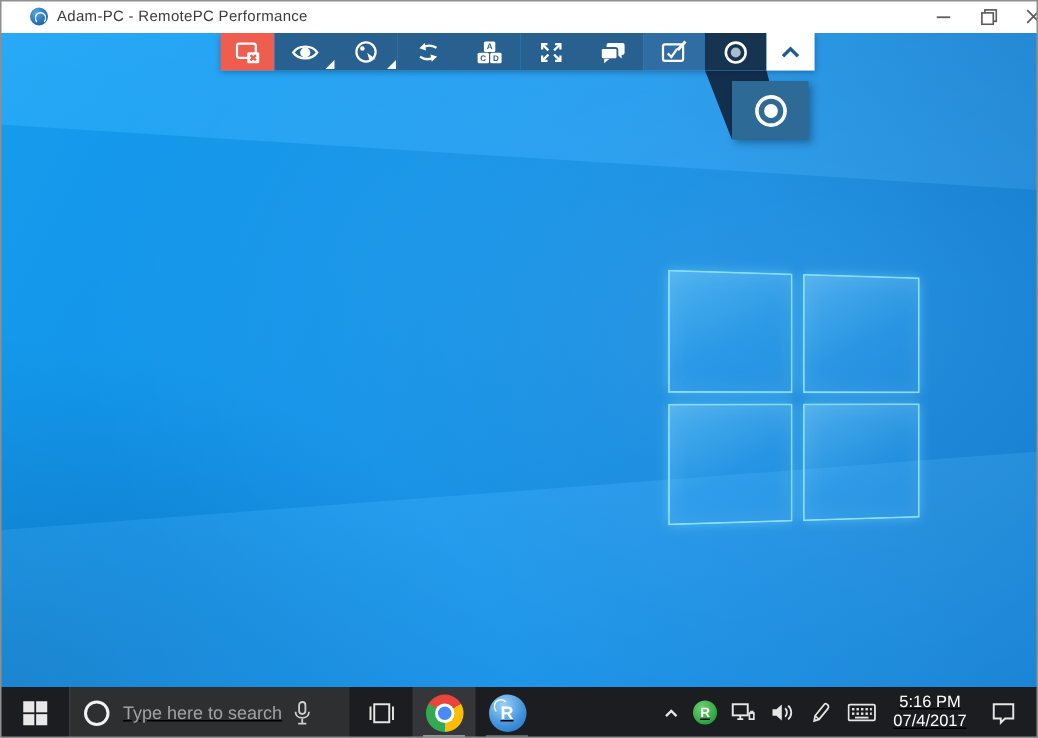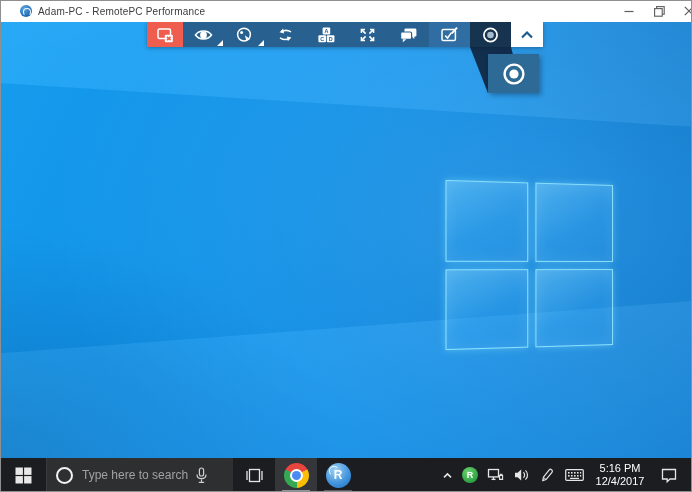--- a/index.html
+++ b/index.html
@@ -54,21 +54,21 @@
                 border-right:6px solid #ffffff; border-top:6px solid transparent; }
 
   
   .dd-shadow { position:absolute; left:470px; top:25px; width:64px; height:46px; background:#132f4e; z-index:8;
                clip-path:polygon(0% 0%, 64% 0%, 83% 100%, 28% 100%); }
   .dd-btn { position:absolute; left:488px; top:32px; width:51px; height:39px; background:#2d6a95; z-index:9;
             display:flex; align-items:center; justify-content:center; box-shadow:2px 2px 5px rgba(0,15,35,.35); }
 
   
   .taskbar { position:absolute; left:0; top:458px; width:692px; height:34px; background:#1c1d20;
-             display:flex; align-items:center; z-index:20; }
+             display:flex; align-items:center; z-index:20;text-decoration:underline; }
   .start { width:46px; height:34px; display:flex; align-items:center; justify-content:center; }
   .searchbox { width:187px; height:34px; background:#2e2f31; border-left:1px solid #3a3b3d;
                display:flex; align-items:center; padding:0 6px; }
   .cortana { width:17px; height:17px; border:2.4px solid #f2f2f2; border-radius:50%; margin:0 9px 0 3px; flex:none; }
   .searchbox input { background:transparent; border:none; outline:none; width:112px; font-size:12px;
                color:#c9c9c9; font-family:"Liberation Sans", sans-serif; }
   .searchbox input::placeholder { color:#a2a2a2; }
   .tb-btn { width:42px; height:34px; display:flex; align-items:center; justify-content:center; position:relative; }
   .tb-btn.tile-active { background:#35363a; }
   .runline { position:absolute; bottom:0; left:7px; right:7px; height:2px; background:#8f959b; }
@@ -324,21 +324,21 @@
         <rect x="9" y="7" width="1.6" height="1.6"></rect>
           <rect x="12" y="7" width="1.6" height="1.6"></rect>
           <rect x="15" y="7" width="1.2" height="1.6"></rect>
         <rect x="5" y="9.8" width="9" height="1.2"></rect>
       </g>
     </svg>
   </div>
 
   <div class="clock">
     <div>5:16 PM</div>
-    <div>12/4/2017</div>
+    <div>07/4/2017</div>
   </div>
 
   <div class="tray-btn" style="width:34px">
     <svg width="18" height="17" viewBox="0 0 18 17">
       <path d="M2.5 2.5 h13 v9.5 h-5.5 l-2.8 2.8 v-2.8 h-4.7 z" fill="none" stroke="#e6e6e6" stroke-width="1.3"></path>
     </svg>
   </div>
   <div class="pad-r"></div>
 </div>
 

